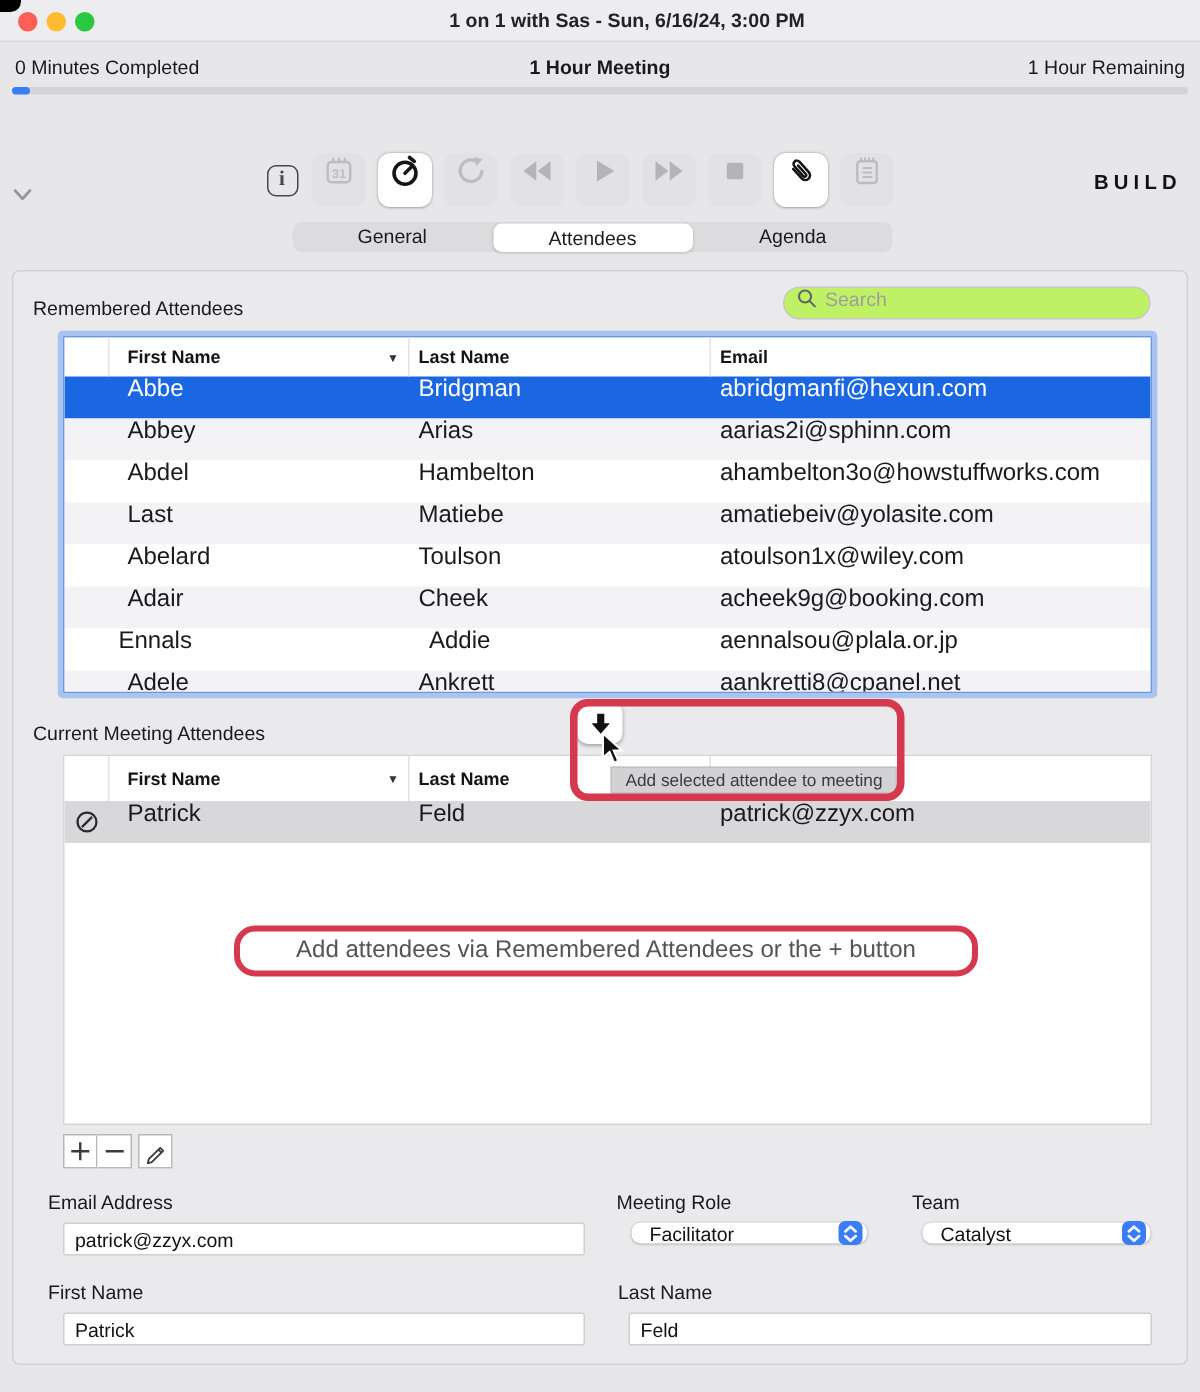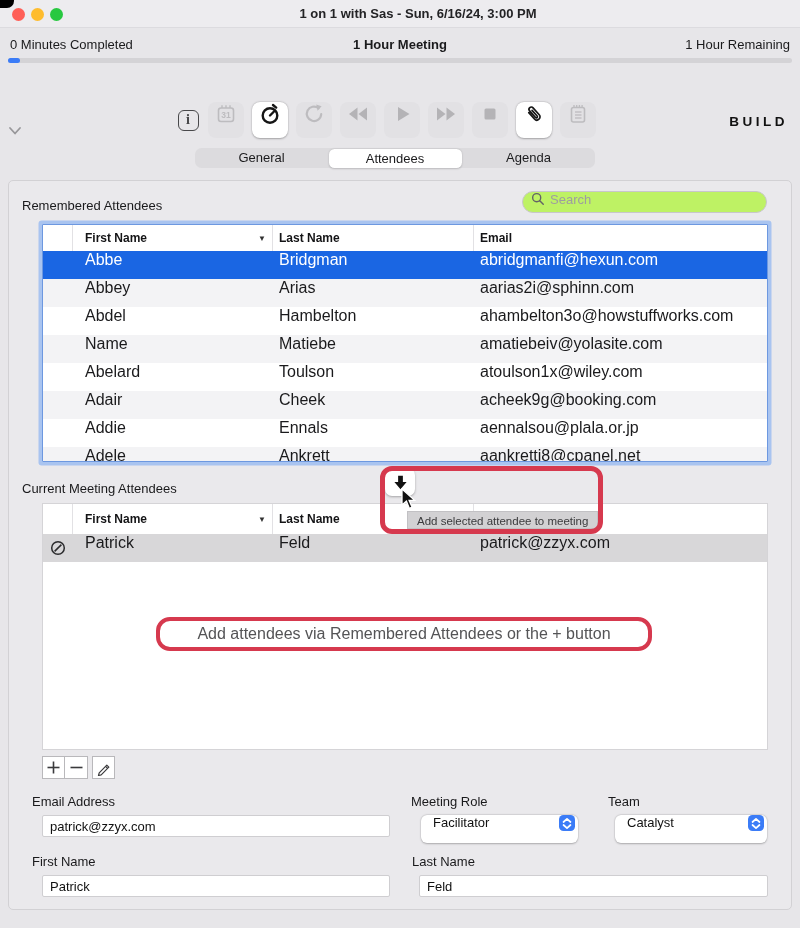--- a/index.html
+++ b/index.html
@@ -94,23 +94,23 @@
   .seg-btns{position:absolute;left:42px;top:756px;display:flex;}
   .sq-btn{width:23px;height:23px;background:#fff;border:1px solid #b9b8bb;
     display:flex;align-items:center;justify-content:center;}
   .sq-btn.minus{border-left:none;}
   .edit-btn{position:absolute;left:92px;top:756px;}
   
   .flabel{position:absolute;font-size:13px;color:#1a1a1c;}
   .tfield{position:absolute;height:22px;background:#fff;border:1px solid #cfced1;border-radius:2px;}
   .tfield input{width:100%;height:100%;border:none;outline:none;background:transparent;
     font-size:13px;padding-left:7px;font-family:"Liberation Sans",sans-serif;color:#111;}
-  .popup{position:absolute;height:28px;background:#fff;border-radius:6px;
+  .popup{position:absolute;height:14px;background:#fff;border-radius:6px;
     box-shadow:0 0.5px 2px rgba(0,0,0,0.25),0 0 0 0.5px rgba(0,0,0,0.06);
-    display:flex;align-items:flex-start;font-size:13px;padding-left:12px;color:#111;}
+    display:flex;align-items:center;font-size:13px;padding-left:12px;color:#111;}
   .popup .widget{margin-left:auto;margin-right:3px;width:16px;height:16px;border-radius:4.5px;
     background:var(--c-accent_blue);display:flex;align-items:center;justify-content:center;}
   
   .red-box{position:absolute;left:380px;top:466px;width:223px;height:68px;
     border:5px solid var(--c-annotation_red);border-radius:12px;pointer-events:none;z-index:30;}
   .add-arrow-btn{position:absolute;left:385px;top:468px;width:30px;height:28px;background:#fff;
     border-radius:7px;box-shadow:0 1px 2.5px rgba(0,0,0,0.3);display:flex;align-items:center;
     justify-content:center;z-index:25;}
   .tooltip{position:absolute;left:407px;top:511px;height:18px;line-height:18px;padding:0 9px;
     background:var(--c-tooltip_bg);border:1px solid #c2c1c4;font-size:11.5px;color:#3a3a3c;
@@ -258,40 +258,40 @@
         <div class="tcell c3">aarias2i@sphinn.com</div>
       </div>
       <div class="trow">
         <div class="tcell c0"></div>
         <div class="tcell c1">Abdel</div>
         <div class="tcell c2">Hambelton</div>
         <div class="tcell c3">ahambelton3o@howstuffworks.com</div>
       </div>
       <div class="trow alt">
         <div class="tcell c0"></div>
-        <div class="tcell c1">Name</div>
+        <div class="tcell c1">Last</div>
         <div class="tcell c2">Matiebe</div>
         <div class="tcell c3">amatiebeiv@yolasite.com</div>
       </div>
       <div class="trow">
         <div class="tcell c0"></div>
         <div class="tcell c1">Abelard</div>
         <div class="tcell c2">Toulson</div>
         <div class="tcell c3">atoulson1x@wiley.com</div>
       </div>
       <div class="trow alt">
         <div class="tcell c0"></div>
         <div class="tcell c1">Adair</div>
         <div class="tcell c2">Cheek</div>
         <div class="tcell c3">acheek9g@booking.com</div>
       </div>
       <div class="trow">
         <div class="tcell c0"></div>
+        <div class="tcell c2">Ennals</div>
         <div class="tcell c1">Addie</div>
-        <div class="tcell c2">Ennals</div>
         <div class="tcell c3">aennalsou@plala.or.jp</div>
       </div>
       <div class="trow alt">
         <div class="tcell c0"></div>
         <div class="tcell c1">Adele</div>
         <div class="tcell c2">Ankrett</div>
         <div class="tcell c3">aankretti8@cpanel.net</div>
       </div>
     </div>
 </div>

